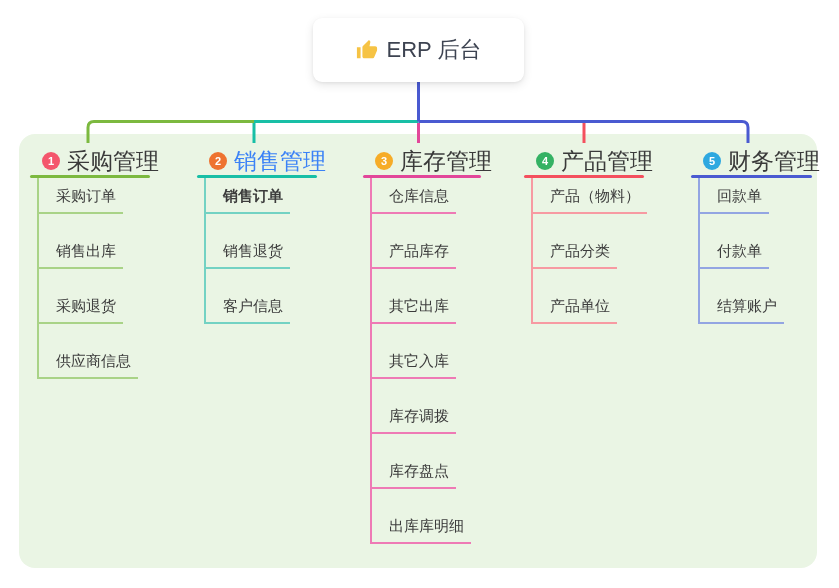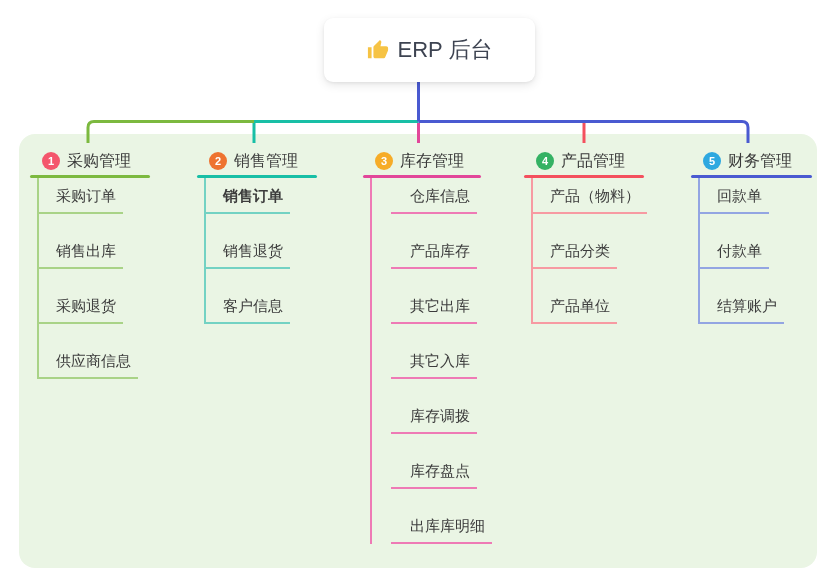--- a/index.html
+++ b/index.html
@@ -7,36 +7,36 @@
     position:relative;width:839px;height:588px;overflow:hidden;
     background:#ffffff;
     font-family:"Liberation Sans","DejaVu Sans",sans-serif;
   }
   #panel{
     position:absolute;left:19px;top:134px;width:798px;height:434px;
     border-radius:16px;z-index:0;
   }
   #connectors{position:absolute;left:0;top:0;z-index:1;pointer-events:none;}
   #root-card{
-    position:absolute;left:324px;top:18px;width:211px;height:64px;
+    position:absolute;left:313px;top:18px;width:211px;height:64px;
     background:#ffffff;border-radius:9px;z-index:2;
     box-shadow:0 1px 3px rgba(0,0,0,.06),0 3px 10px rgba(0,0,0,.10);
     display:flex;align-items:center;justify-content:center;gap:9px;
     font-size:22px;font-weight:500;color:#3d4351;cursor:default;
   }
   #root-card svg{display:block;}
   #branches{position:absolute;left:0;top:0;z-index:2;width:839px;height:588px;}
   .branch{position:absolute;top:147px;}
   .branch-title{display:flex;align-items:center;gap:7px;padding-left:12px;height:28px;}
   .badge{
     width:18px;height:18px;border-radius:50%;flex:0 0 18px;
     display:flex;align-items:center;justify-content:center;
     color:#fff;font-size:11px;font-weight:bold;
   }
-  .branch-label{font-size:16px;color:#383838;white-space:nowrap;}
+  .branch-label{font-size:23px;color:#383838;white-space:nowrap;}
   .branch-underline{height:3px;border-radius:2px;}
   .children{margin-left:7px;border-left:2px solid;}
   .child-row{height:55px;display:flex;align-items:flex-end;}
   .child-row:first-child{height:36px;}
   .child-label{
     margin-left:-2px;border-bottom:2px solid;
     padding:0 7px 8px 19px;font-size:15px;color:#3c3c3c;
     white-space:nowrap;line-height:1.1;cursor:default;
   }
 </style>
@@ -80,42 +80,42 @@
             <span class="child-label" style="border-bottom-color: rgb(169, 211, 135);">采购退货</span>
           </div>
           <div class="child-row">
             <span class="child-label" style="border-bottom-color: rgb(169, 211, 135);">供应商信息</span>
           </div>
         </div>
       </div>
       <div class="branch" style="left: 197px;">
         <div class="branch-title">
           <span class="badge" style="background: rgb(238, 115, 48);">2</span>
-          <span class="branch-label" style="color: #404040;">销售管理</span>
+          <span class="branch-label" style="color: #3b82f6;">销售管理</span>
         </div>
         <div class="branch-underline" style="background: rgb(24, 191, 166); width: 120px;"></div>
         <div class="children" style="border-left-color: rgb(115, 210, 195);">
           <div class="child-row">
             <span class="child-label" style="border-bottom-color: rgb(115, 210, 195); font-weight: bold;">销售订单</span>
           </div>
           <div class="child-row">
             <span class="child-label" style="border-bottom-color: rgb(115, 210, 195);">销售退货</span>
           </div>
           <div class="child-row">
             <span class="child-label" style="border-bottom-color: rgb(115, 210, 195);">客户信息</span>
           </div>
         </div>
       </div>
       <div class="branch" style="left: 363px;">
         <div class="branch-title">
           <span class="badge" style="background: rgb(246, 172, 40);">3</span>
           <span class="branch-label" style="color: rgb(58, 58, 58);">库存管理</span>
         </div>
         <div class="branch-underline" style="background: rgb(226, 71, 154); width: 118px;"></div>
-        <div class="children" style="border-left-color: rgb(238, 122, 181); padding-left: 21px;">
+        <div class="children" style="border-left-color: rgb(238, 122, 181);">
           <div class="child-row">
             <span class="child-label" style="border-bottom-color: rgb(238, 122, 181);">仓库信息</span>
           </div>
           <div class="child-row">
             <span class="child-label" style="border-bottom-color: rgb(238, 122, 181);">产品库存</span>
           </div>
           <div class="child-row">
             <span class="child-label" style="border-bottom-color: rgb(238, 122, 181);">其它出库</span>
           </div>
           <div class="child-row">

